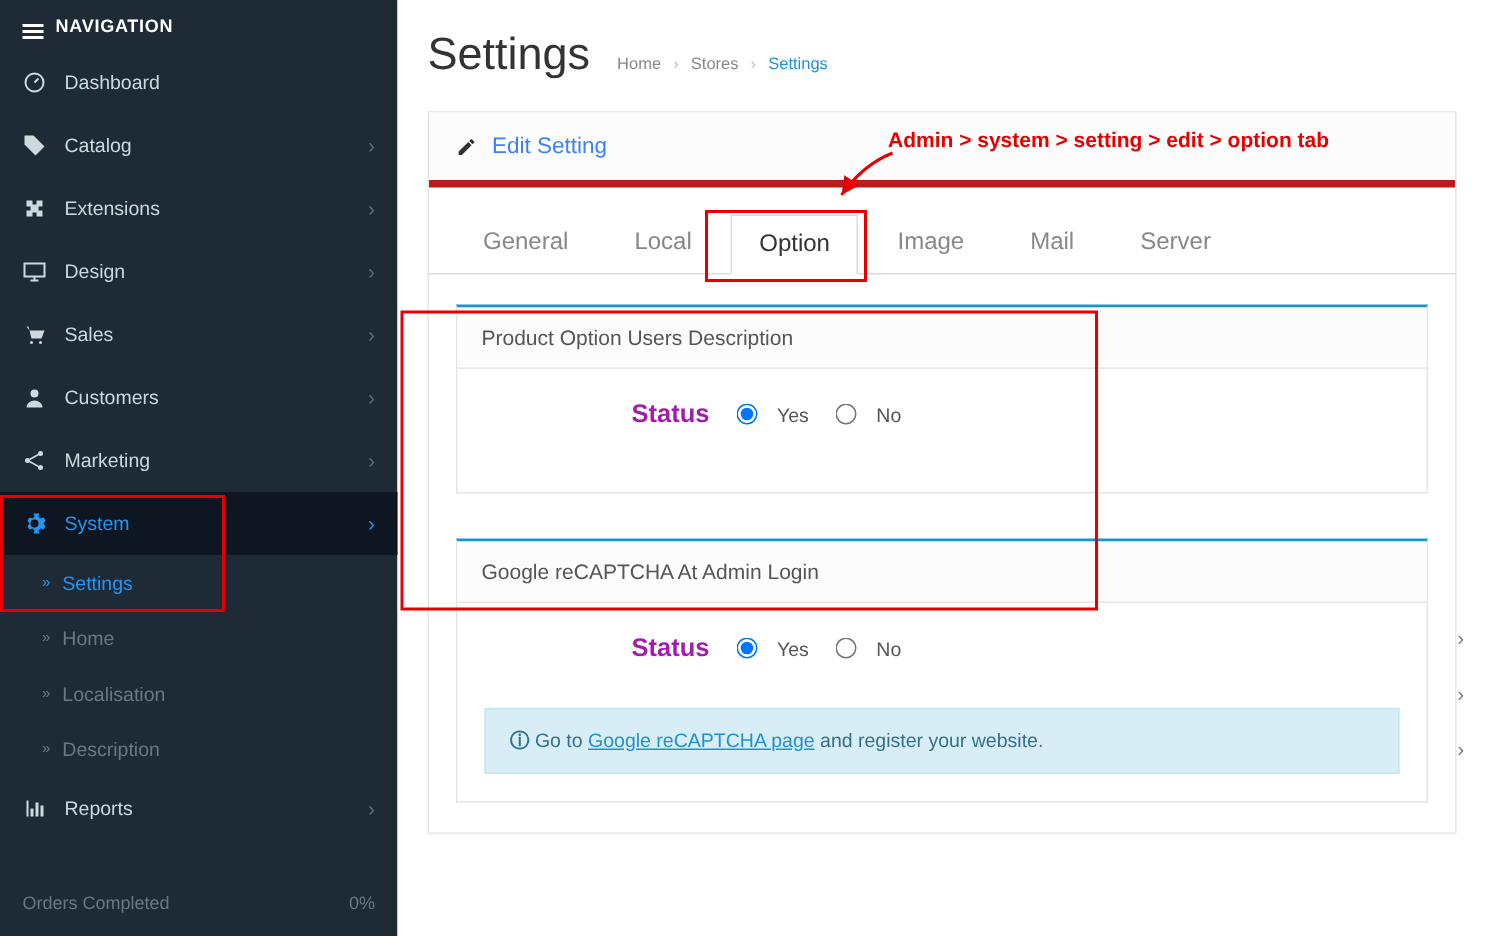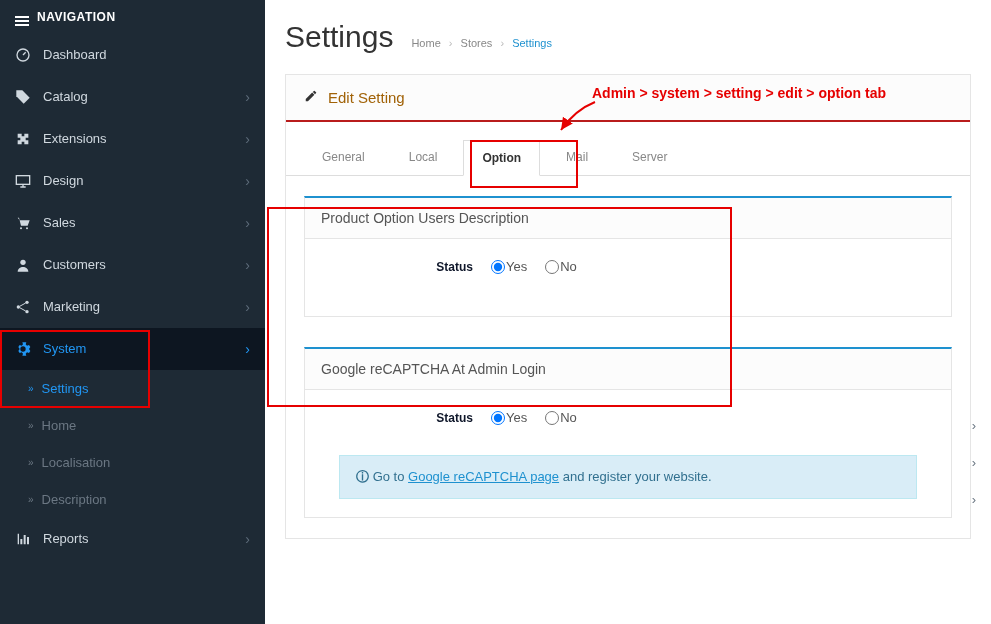--- a/index.html
+++ b/index.html
@@ -19,35 +19,35 @@
 .sub-item .dbl{margin-right:8px;font-size:10px}
 .stats{padding:15px;margin-top:20px;color:#6b7783}
 .stats-row{display:flex;justify-content:space-between;font-size:12px}
 .main{flex:1;background:#fff;padding:0 20px}
 .page-head{display:flex;align-items:baseline;padding:20px 8px 20px 0;gap:18px}
 .page-title{font-size:30px;font-weight:300;color:#333}
 .bc{font-size:11px;color:#888}
 .bc .sep{margin:0 5px;color:#bbb}
 .bc .cur{color:#1e91cf}
 .panel{border:1px solid #e5e5e5;margin-bottom:20px;background:#fff}
-.panel-head{padding:14px 18px;border-bottom:2px solid #b91c1c;background:#fcfcfc;display:flex;gap:10px;color:#a16207;font-size:15px}
+.panel-head{padding:14px 18px;border-bottom:5px solid #b91c1c;background:#fcfcfc;display:flex;align-items:center;gap:10px;color:#3b82f6;font-size:15px}
 .tabs{display:flex;border-bottom:1px solid #ddd;padding:18px 18px 0}
-.tab{padding:10px 18px;color:#888;cursor:pointer;margin-right:8px;font-size:12px}
-.tab.active{border:1px solid #ddd;border-bottom:1px solid #fff;margin-bottom:-1px;color:#333;font-weight:700;background:#fff}
+.tab{padding:10px 18px;color:#888;cursor:pointer;margin-right:8px;font-size:16px}
+.tab.active{border:1px solid #ddd;border-bottom:1px solid #fff;margin-bottom:-1px;color:#333;font-weight:400;background:#fff}
 .section{margin:20px 18px;border:1px solid #e5e5e5}
 .section.hl{border-top:2px solid #1e91cf}
 .section-head{padding:12px 16px;border-bottom:1px solid #e5e5e5;background:#fcfcfc;color:#555;font-size:14px}
 .section-body{padding:20px 16px}
 .frow{display:flex;align-items:center;margin-bottom:22px}
 .frow:last-child{margin-bottom:0}
-.flabel{width:170px;text-align:right;padding-right:18px;font-weight:700;color:#0f172a;font-size:12px}
+.flabel{width:170px;text-align:right;padding-right:18px;font-weight:700;color:#a21caf;font-size:17px}
 .fcontrol{display:flex;gap:18px;align-items:center}
-.radio{display:flex;align-items:center;gap:1px;color:#555;font-size:13px}
+.radio{display:flex;align-items:center;gap:13px;color:#555;font-size:13px}
 .radio input{width:14px;height:14px}
-.info-box{margin:10px 34px 18px;padding:12px 16px;background:#d9edf7;border:1px solid #bce8f1;color:#31708f;font-size:13px}
+.info-box{margin:10px 18px 18px;padding:12px 16px;background:#d9edf7;border:1px solid #bce8f1;color:#31708f;font-size:13px}
 .info-box a{color:#1e91cf;text-decoration:underline}
 .annot{position:absolute;color:#e60000;font-weight:700;font-size:14px}
 .red-box{position:absolute;border:2px solid #e60000;pointer-events:none}
 svg{width:16px;height:16px}
 .pencil{width:14px;height:14px}
 </style>
 </head>
 <body>
 
 <div class="layout" style="position:relative">
@@ -156,20 +156,26 @@
       <span class="chev" style="position:absolute;right:15px">›</span>
     </div>
     <div class="nav-item">
       <span class="icon">
           <svg viewBox="0 0 24 24" fill="currentColor">
             <path d="M4 20V4h2v16zm4 0v-8h3v8zm5 0V6h3v14zm5 0v-11h3v11z"></path>
           </svg>
         </span>
       <span>Reports</span>
       <span class="chev">›</span>
+    </div>
+    <div class="stats">
+      <div class="stats-row">
+        <span>Orders Completed</span>
+        <span>0%</span>
+      </div>
     </div>
   </div>
 
   <div class="main">
     <div class="page-head">
       <h1 class="page-title">Settings</h1>
       <div class="bc">
         <span>Home</span>
         <span class="sep">›</span>
         <span>Stores</span>
@@ -183,20 +189,21 @@
         <svg class="pencil" viewBox="0 0 24 24" fill="#333">
             <path d="M3 17.25V21h3.75L17.81 9.94l-3.75-3.75L3 17.25zM20.71 7.04a1 1 0 000-1.41l-2.34-2.34a1 1 0 00-1.41 0l-1.83 1.83 3.75 3.75 1.83-1.83z"></path>
           </svg>
         <span>Edit Setting</span>
       </div>
 
       <div class="tabs">
         <div class="tab">General</div>
         <div class="tab">Local</div>
         <div class="tab active">Option</div>
+        <div class="tab">Image</div>
         <div class="tab">Mail</div>
         <div class="tab">Server</div>
       </div>
 
       <div class="section hl">
         <div class="section-head">Product Option Users Description</div>
         <div class="section-body">
           <div class="frow">
             <div class="flabel">Status</div>
             <div class="fcontrol">

